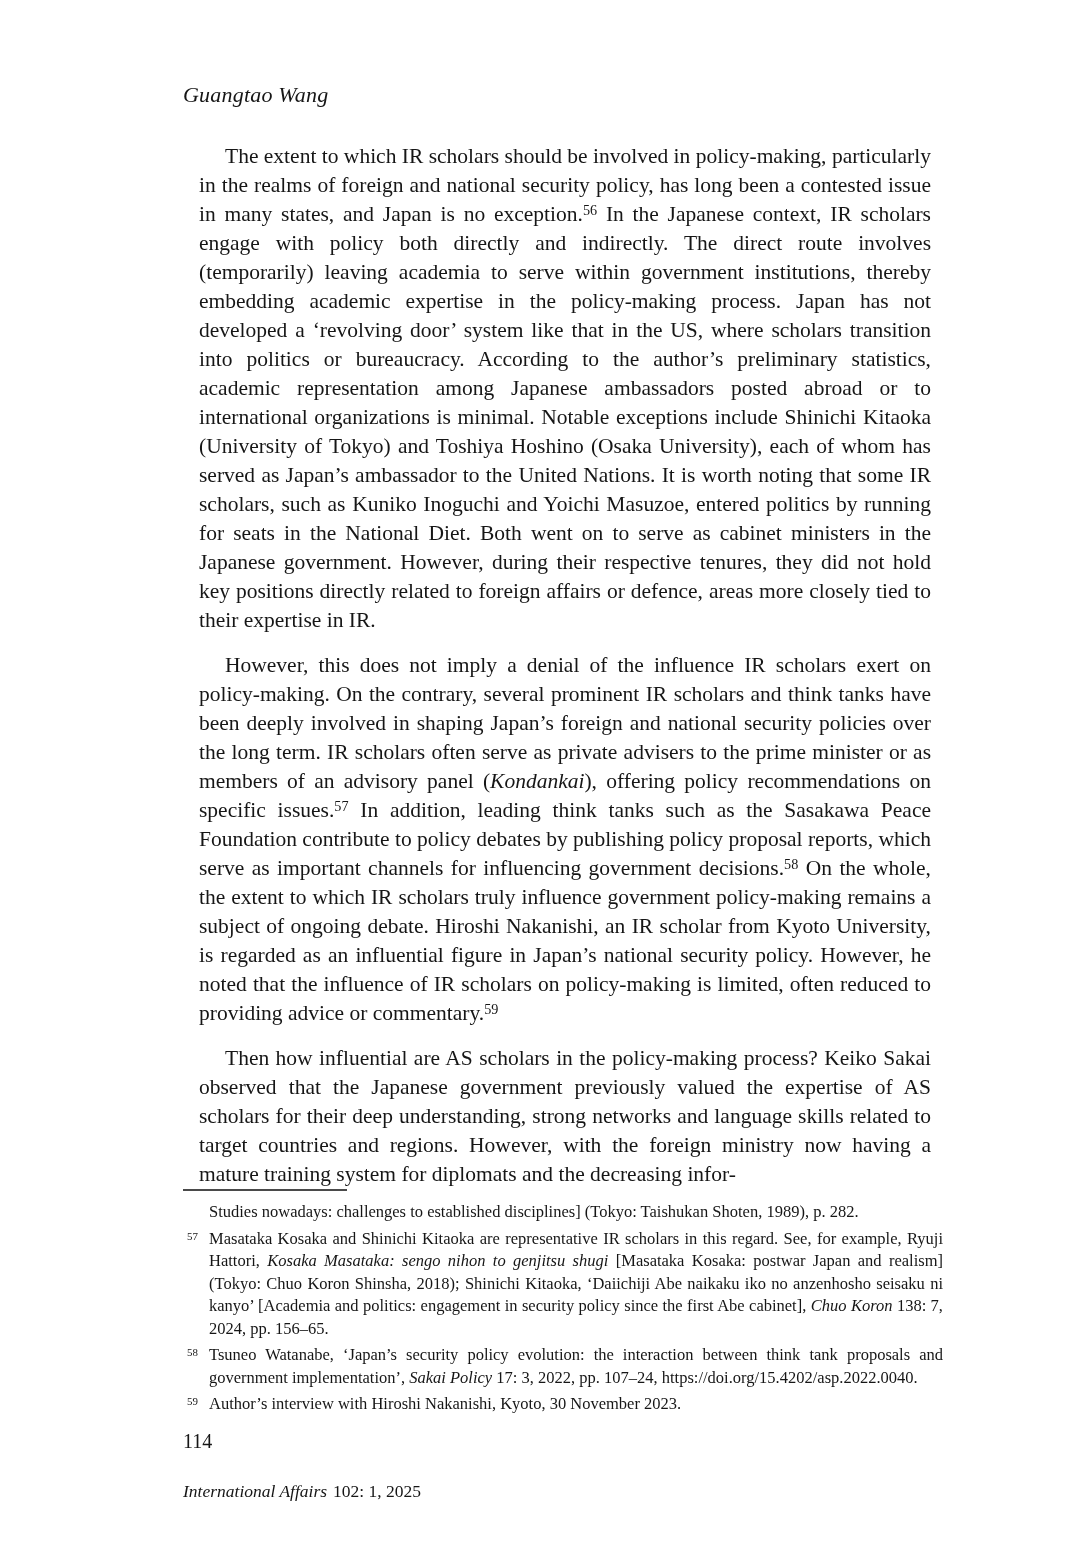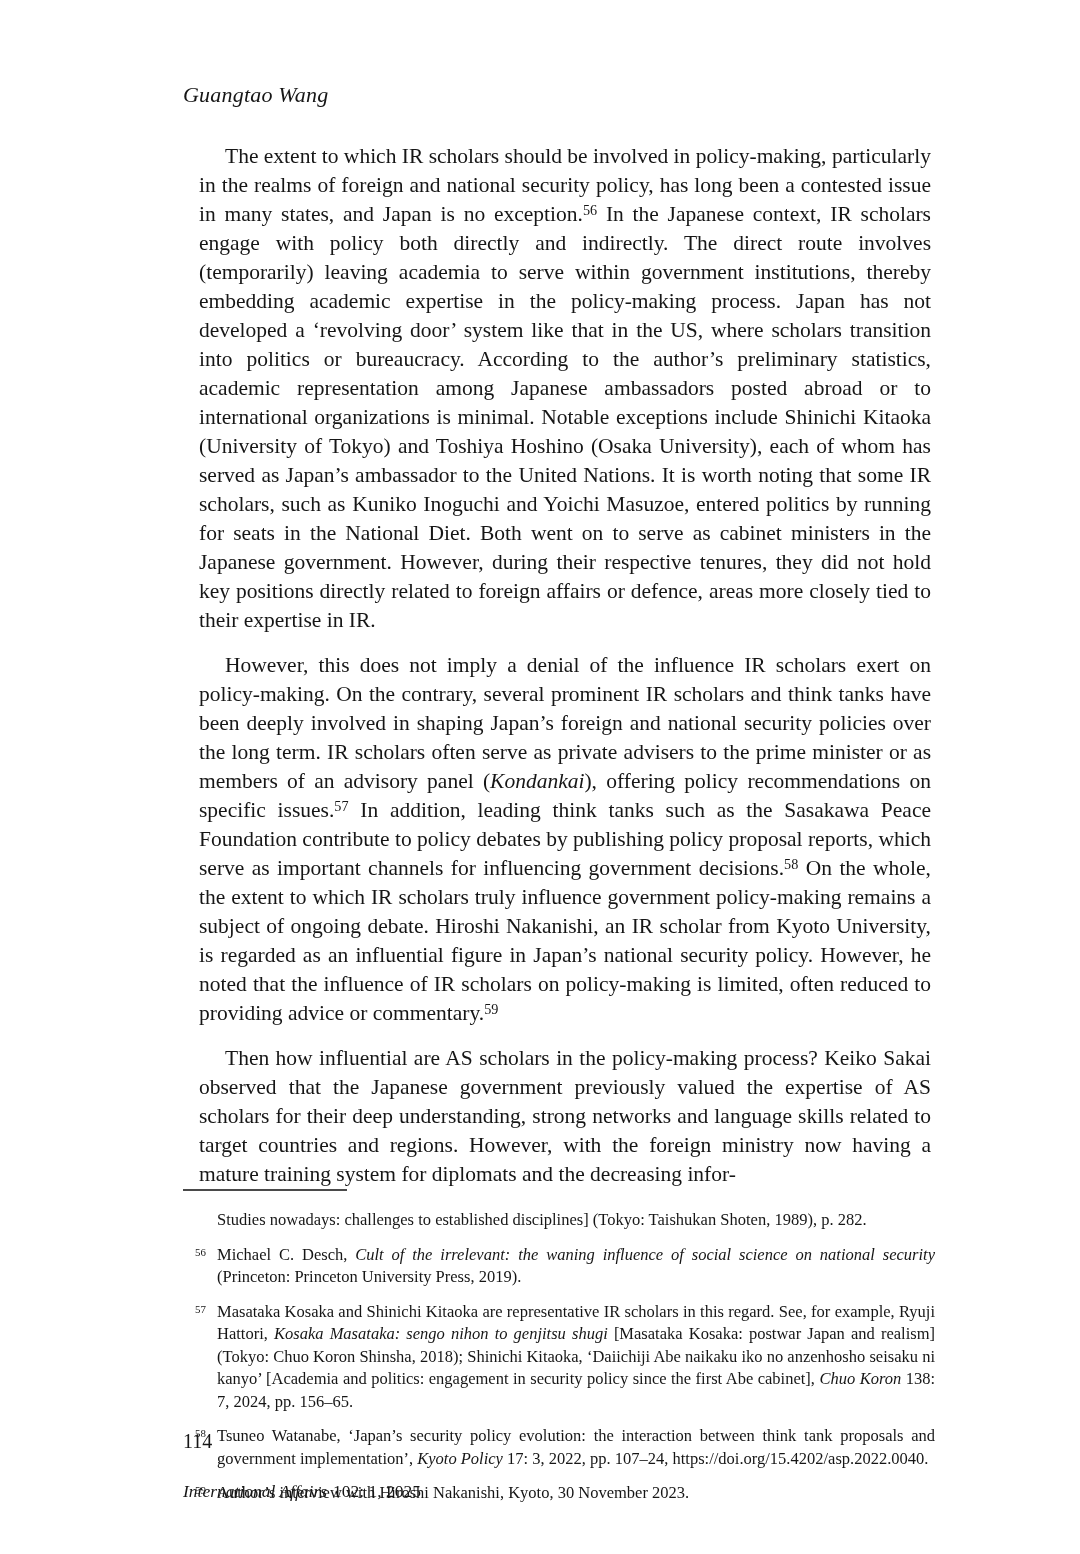--- a/index.html
+++ b/index.html
@@ -62,21 +62,21 @@
     top: 1197px;
     left: 0;
     width: 764px;
     font-size: 16.5px;
     line-height: 22.5px;
     text-align: justify;
   }
   .footnote {
     padding-left: 22px;
     text-indent: -22px;
-    margin: 12px;
+    margin: 4px;
   }
   .footnote.no-num {
     text-indent: 0;
   }
   .fn-num {
     display: inline-block;
     width: 22px;
     text-indent: 0;
     top: -0.35em;
   }
@@ -111,23 +111,22 @@
   <div class="article-body">
     <p><span>The extent to which IR scholars should be involved in policy-making, particularly in the realms of foreign and national security policy, has long been a contested issue in many states, and Japan is no exception.</span><sup>56</sup><span> In the Japanese context, IR scholars engage with policy both directly and indirectly. The direct route involves (temporarily) leaving academia to serve within government institutions, thereby embedding academic expertise in the policy-making process. Japan has not developed a ‘revolving door’ system like that in the US, where scholars transition into politics or bureaucracy. According to the author’s preliminary statistics, academic representation among Japanese ambassadors posted abroad or to international organizations is minimal. Notable exceptions include Shinichi Kitaoka (University of Tokyo) and Toshiya Hoshino (Osaka University), each of whom has served as Japan’s ambassador to the United Nations. It is worth noting that some IR scholars, such as Kuniko Inoguchi and Yoichi Masuzoe, entered politics by running for seats in the National Diet. Both went on to serve as cabinet ministers in the Japanese government. However, during their respective tenures, they did not hold key positions directly related to foreign affairs or defence, areas more closely tied to their expertise in IR.</span></p>
     <p><span>However, this does not imply a denial of the influence IR scholars exert on policy-making. On the contrary, several prominent IR scholars and think tanks have been deeply involved in shaping Japan’s foreign and national security policies over the long term. IR scholars often serve as private advisers to the prime minister or as members of an advisory panel (</span><i>Kondankai</i><span>), offering policy recommendations on specific issues.</span><sup>57</sup><span> In addition, leading think tanks such as the Sasakawa Peace Foundation contribute to policy debates by publishing policy proposal reports, which serve as important channels for influencing government decisions.</span><sup>58</sup><span> On the whole, the extent to which IR scholars truly influence government policy-making remains a subject of ongoing debate. Hiroshi Nakanishi, an IR scholar from Kyoto University, is regarded as an influential figure in Japan’s national security policy. However, he noted that the influence of IR scholars on policy-making is limited, often reduced to providing advice or commentary.</span><sup>59</sup></p>
     <p><span>Then how influential are AS scholars in the policy-making process? Keiko Sakai observed that the Japanese government previously valued the expertise of AS scholars for their deep understanding, strong networks and language skills related to target countries and regions. However, with the foreign ministry now having a mature training system for diplomats and the decreasing infor-</span></p>
   </div>
 
   <div class="footnote-rule"></div>
 
   <div class="footnotes">
     <p class="footnote no-num"><span>Studies nowadays: challenges to established disciplines] (Tokyo: Taishukan Shoten, 1989), p. 282.</span></p>
-    <p class="footnote"><span class="fn-num">56</span><span><span>Michael C. Desch, </span><i>Cult of the irrelevant: the waning influence of social science on national security</i><span> (Princeton: Princeton University Press, 2019).</span></span></p>
     <p class="footnote"><span class="fn-num">57</span><span><span>Masataka Kosaka and Shinichi Kitaoka are representative IR scholars in this regard. See, for example, Ryuji Hattori, </span><i>Kosaka Masataka: sengo nihon to genjitsu shugi</i><span> [Masataka Kosaka: postwar Japan and realism] (Tokyo: Chuo Koron Shinsha, 2018); Shinichi Kitaoka, ‘Daiichiji Abe naikaku iko no anzenhosho seisaku ni kanyo’ [Academia and politics: engagement in security policy since the first Abe cabinet], </span><i>Chuo Koron</i><span> 138: 7, 2024, pp. 156–65.</span></span></p>
-    <p class="footnote"><span class="fn-num">58</span><span><span>Tsuneo Watanabe, ‘Japan’s security policy evolution: the interaction between think tank proposals and government implementation’, </span><i>Kyoto Policy</i><span> 17: 3, 2022, pp. 107–24, https://doi.org/15.4202/asp.2022.0040.</span></span></p>
+    <p class="footnote"><span class="fn-num">58</span><span><span>Tsuneo Watanabe, ‘Japan’s security policy evolution: the interaction between think tank proposals and government implementation’, </span><i>Sakai Policy</i><span> 17: 3, 2022, pp. 107–24, https://doi.org/15.4202/asp.2022.0040.</span></span></p>
     <p class="footnote"><span class="fn-num">59</span><span><span>Author’s interview with Hiroshi Nakanishi, Kyoto, 30 November 2023.</span></span></p>
   </div>
 
   <div class="page-number">114</div>
 
   <div class="journal-footer">
     <span class="journal-name">International Affairs</span><span class="journal-issue">102: 1, 2025</span>
   </div>
 
 </div>

